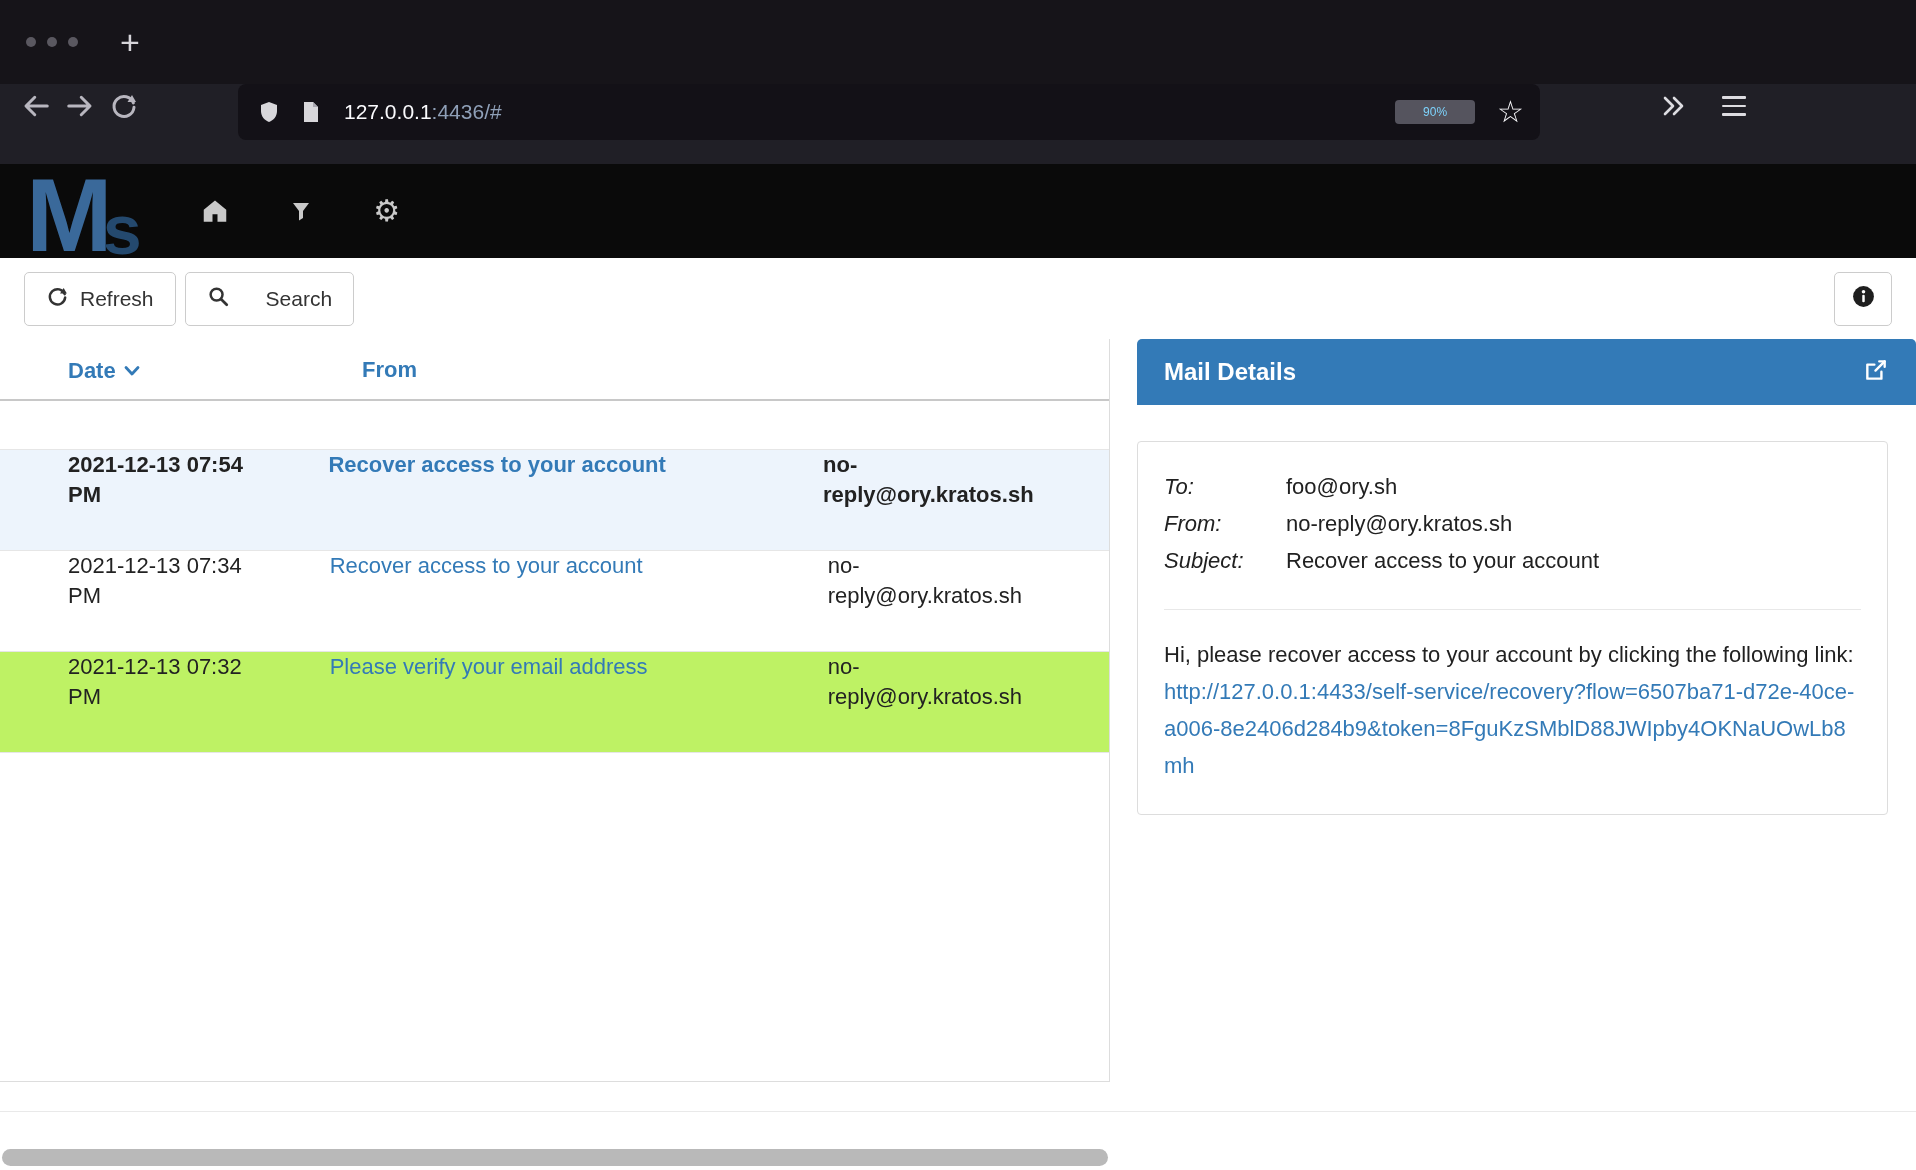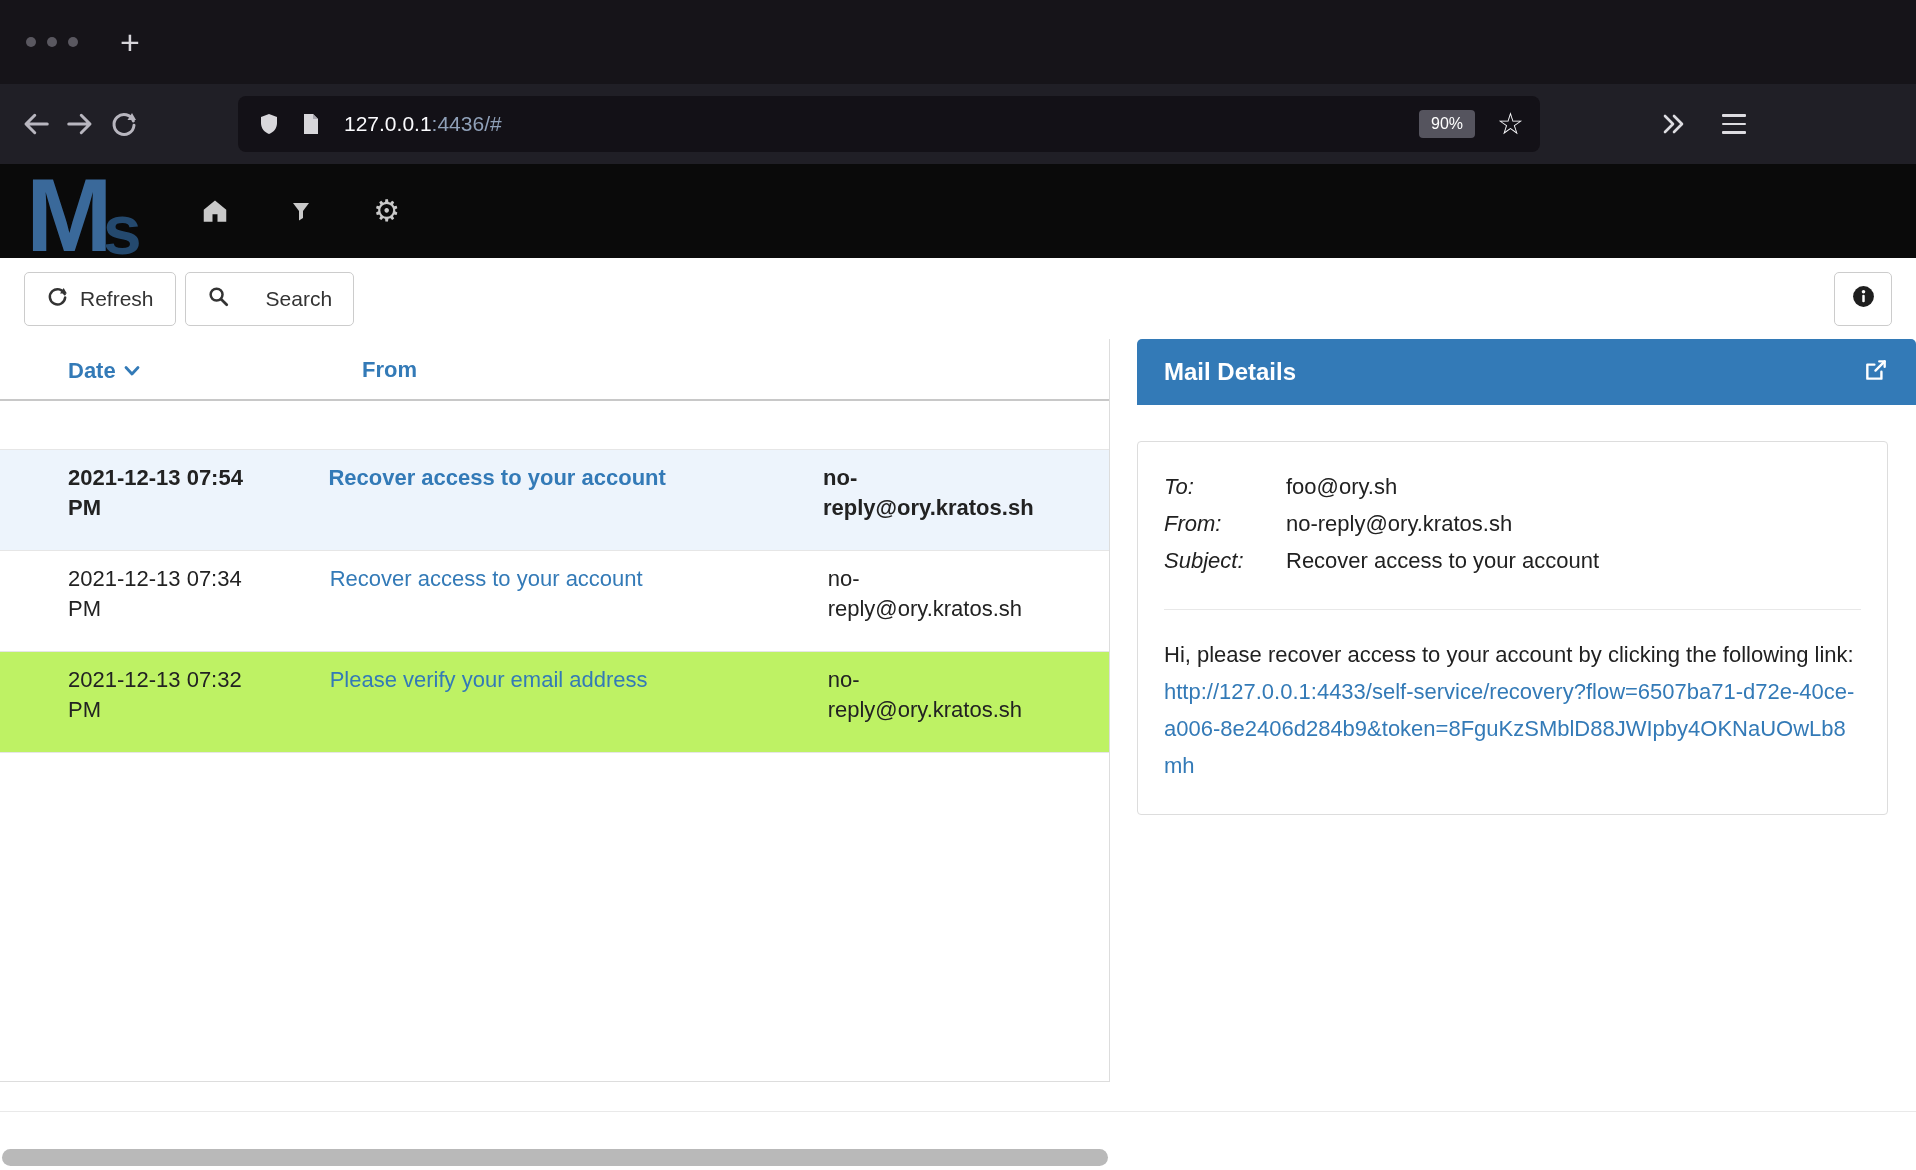--- a/index.html
+++ b/index.html
@@ -10,32 +10,32 @@
   .tabbar { height:84px; background:#161419; display:flex; align-items:center; }
   .window-dots { display:flex; gap:11px; margin-left:26px; }
   .dot { width:10px; height:10px; border-radius:50%; background:#5a5860; }
   .tab { margin-left:128px; width:440px; height:66px; background:#42404b; border-radius:8px;
          display:flex; align-items:center; padding:0 18px; color:#fbfbfe; cursor:default; }
   .tab-favicon { font-weight:900; font-size:15px; color:#4a7fb2; margin-right:13px; font-style:italic; }
   .tab-title { font-size:19px; flex:1; white-space:nowrap; overflow:hidden; }
   .tab-close { font-size:26px; color:#d8d7db; margin-left:10px; line-height:1; }
   .newtab { margin-left:42px; color:#d6d5da; font-size:34px; line-height:1; }
 
-  .navbar { height:80px; background:#201f26; display:flex; align-items:center; }
+  .navbar { height:80px; background:#201f26; display:flex; }
   .nav-btn { width:44px; height:44px; display:flex; align-items:center; justify-content:center; }
   .nav-btn svg { display:block; }
   .back-btn { margin-left:14px; }
   .urlbar { margin-left:92px; width:1302px; height:56px; background:#131117; border-radius:8px;
             display:flex; align-items:center; padding:0 16px; }
   .url-icon { display:flex; align-items:center; justify-content:center; width:30px; height:30px; }
   .doc-icon { margin-left:12px; }
   .url-text { margin-left:18px; font-size:21px; color:#fbfbfe; white-space:nowrap; }
   .url-rest { color:#8fa0b8; }
   .url-spacer { flex:1; }
-  .zoom-pill { background:#55545e; color:#ffffff; font-size:16px; padding:5px 12px; border-radius:4px; }
+  .zoom-pill { background:#55545e; color:#7dd3fc; font-size:12px; padding:5px 28px; border-radius:4px; }
   .star { font-size:30px; color:#fbfbfe; margin-left:22px; line-height:1; }
   .overflow-btn { margin-left:110px; }
   .menu-btn { margin-left:18px; }
   .hamburger { display:flex; flex-direction:column; gap:6px; }
   .hamburger i { display:block; width:24px; height:2.5px; background:#dddce1; border-radius:1px; }
 
   
   .app-header { height:94px; background:#0a0a0a; display:flex; align-items:center; overflow:hidden; }
   .logo { margin-left:26px; display:flex; align-items:flex-end; height:94px; }
   .logo-m { font-weight:900; font-size:104px; line-height:0.82; color:#3a699a; letter-spacing:-6px; }
@@ -59,21 +59,21 @@
                 display:flex; flex-direction:column; }
   .list-header { display:flex; height:62px; padding-top:18px; border-bottom:2px solid #c8c8c8;
                  font-size:22px; font-weight:bold; color:#337ab7; }
   .col-date    { width:270px; padding-left:48px; padding-right:36px;margin-left:20px; }
   .col-subject { width:554px; padding-left:44px; }
   .col-from    { width:286px; padding-right:86px; }
   .hdr-from    { padding-left:72px; }
   .sort-caret { display:inline-block; margin-left:8px; vertical-align:1px; }
 
   .rows { margin-top:48px; border-top:1px solid #e6e6e6; }
-  .mail-row { display:flex; padding-top:13px; min-height:101px; border-bottom:1px solid #e6e6e6;
+  .mail-row { display:flex; padding-top:0; min-height:101px; border-bottom:1px solid #e6e6e6;
               font-size:22px; line-height:1.38; color:#222; cursor:pointer; background:#fff; }
   .mail-row .subject-link { color:#337ab7; text-decoration:none; }
   .row-selected { background:#edf4fc; font-weight:bold; }
   .row-striped { background:#bef264; }
 
   .details-panel { flex:1; margin-left:27px; }
   .details-header { height:66px; background:#337ab7; border-radius:5px 5px 0 0; display:flex;
                     align-items:center; padding:0 27px; }
   .details-title { color:#fff; font-size:24px; font-weight:bold; flex:1; }
   .details-card { margin-top:36px; margin-right:28px; border:1px solid #ddd; border-radius:4px;

